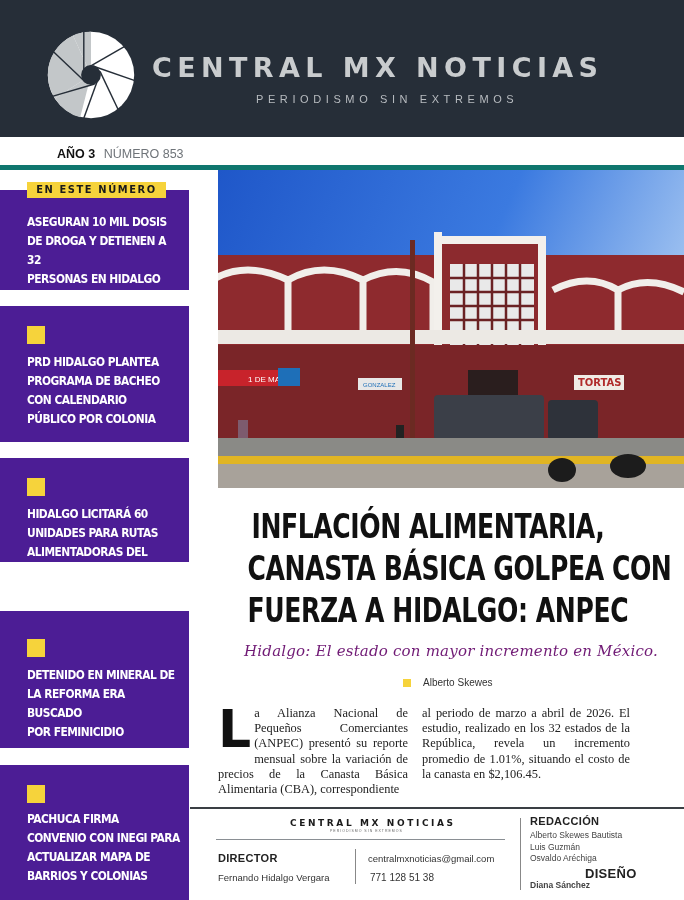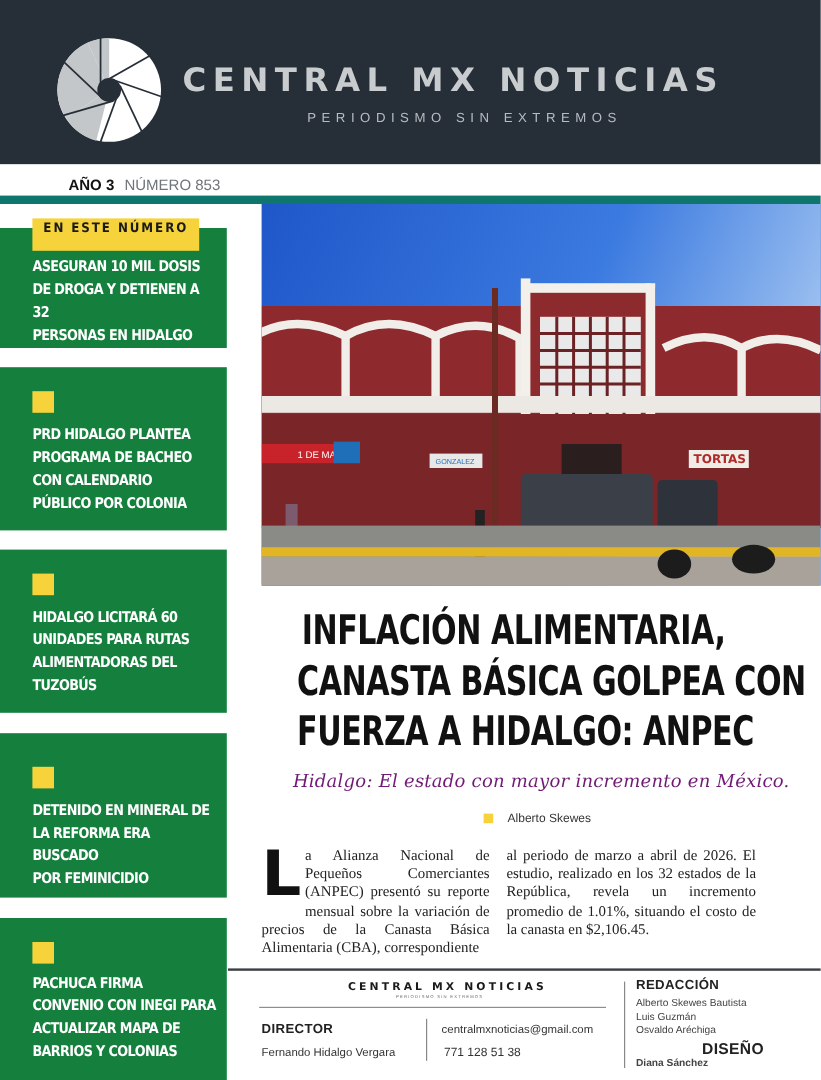--- a/index.html
+++ b/index.html
@@ -8,32 +8,32 @@
 
   
   .masthead { position: absolute; left: 0; top: 0; width: 684px; height: 137px; background: #262e38; }
   .logo { position: absolute; left: 46px; top: 30px; width: 90px; height: 90px; }
   .brand { position: absolute; left: 152px; top: 52px; font-family: "DejaVu Sans", sans-serif; font-weight: bold;
            font-size: 27px; letter-spacing: 5.4px; color: #c9ccce; white-space: nowrap; }
   .tagline { position: absolute; left: 256px; top: 93px; font-family: "Liberation Sans", sans-serif; font-size: 11px;
              letter-spacing: 4.6px; color: #b8bcc0; white-space: nowrap; }
 
   
-  .issuebar { position: absolute; left: 0; top: 137px; width: 684px; height: 33px; background: #fff; border-bottom: 7px solid #0f766e; }
+  .issuebar { position: absolute; left: 0; top: 137px; width: 684px; height: 33px; background: #fff; border-bottom: 5px solid #0f766e; }
   .issue-left { position: absolute; left: 57px; top: 10px; font-size: 12.5px; white-space: nowrap; }
   .issue-left b { font-weight: bold; color: #111; margin-right: 5px; }
   .issue-left span { color: #6f7479; }
   .issue-right { position: absolute; right: 34px; top: 10px; font-size: 12.5px; color: #111; white-space: nowrap; }
   .issue-right b { font-weight: bold; }
 
   
-  .sidebar-label { position: absolute; left: 27px; top: 182px; width: 139px; height: 27px; background: #f6d33b;
+  .sidebar-label { position: absolute; left: 27px; top: 182px; width: 139px; height: 16px; background: #f6d33b;
                    font-family: "DejaVu Sans Condensed", "DejaVu Sans", sans-serif; font-weight: bold; font-size: 11px;
                    letter-spacing: 1.6px; color: #1a1a1a; text-align: center; line-height: 16px; z-index: 2; }
-  .card { position: absolute; left: 0; width: 189px; background: #15803d; }
+  .card { position: absolute; left: 0; width: 189px; background: #4c1d95; }
   .card .sq { position: absolute; left: 27px; width: 18px; height: 18px; background: #f6d33b; }
   .card .title { position: absolute; left: 27px; width: 155px; font-family: "DejaVu Sans", sans-serif; font-weight: bold;
                  font-size: 12.4px; line-height: 19px; color: #ffffff; letter-spacing: -0.6px; transform: scaleX(0.86);
                  transform-origin: left top; width: 180px; }
 
   
   .photo { position: absolute; left: 218px; top: 170px; width: 466px; height: 318px; overflow: hidden; background: #2f6fd6; }
   .photo svg { display: block; }
 
   
@@ -116,21 +116,21 @@
 <div class="card" style="top:306px;height:136px;">
   <div class="sq" style="top:20px;"></div>
   <div class="title" style="top:46px;">
     <div>PRD HIDALGO PLANTEA</div>
     <div>PROGRAMA DE BACHEO</div>
     <div>CON CALENDARIO</div>
     <div>PÚBLICO POR COLONIA</div>
   </div>
 </div>
 
-<div class="card" style="top:458px;height:136px;">
+<div class="card" style="top:458px;height:104px;">
   <div class="sq" style="top:20px;"></div>
   <div class="title" style="top:46px;">
     <div>HIDALGO LICITARÁ 60</div>
     <div>UNIDADES PARA RUTAS</div>
     <div>ALIMENTADORAS DEL</div>
     <div>TUZOBÚS</div>
   </div>
 </div>
 
 <div class="card" style="top:611px;height:137px;">

